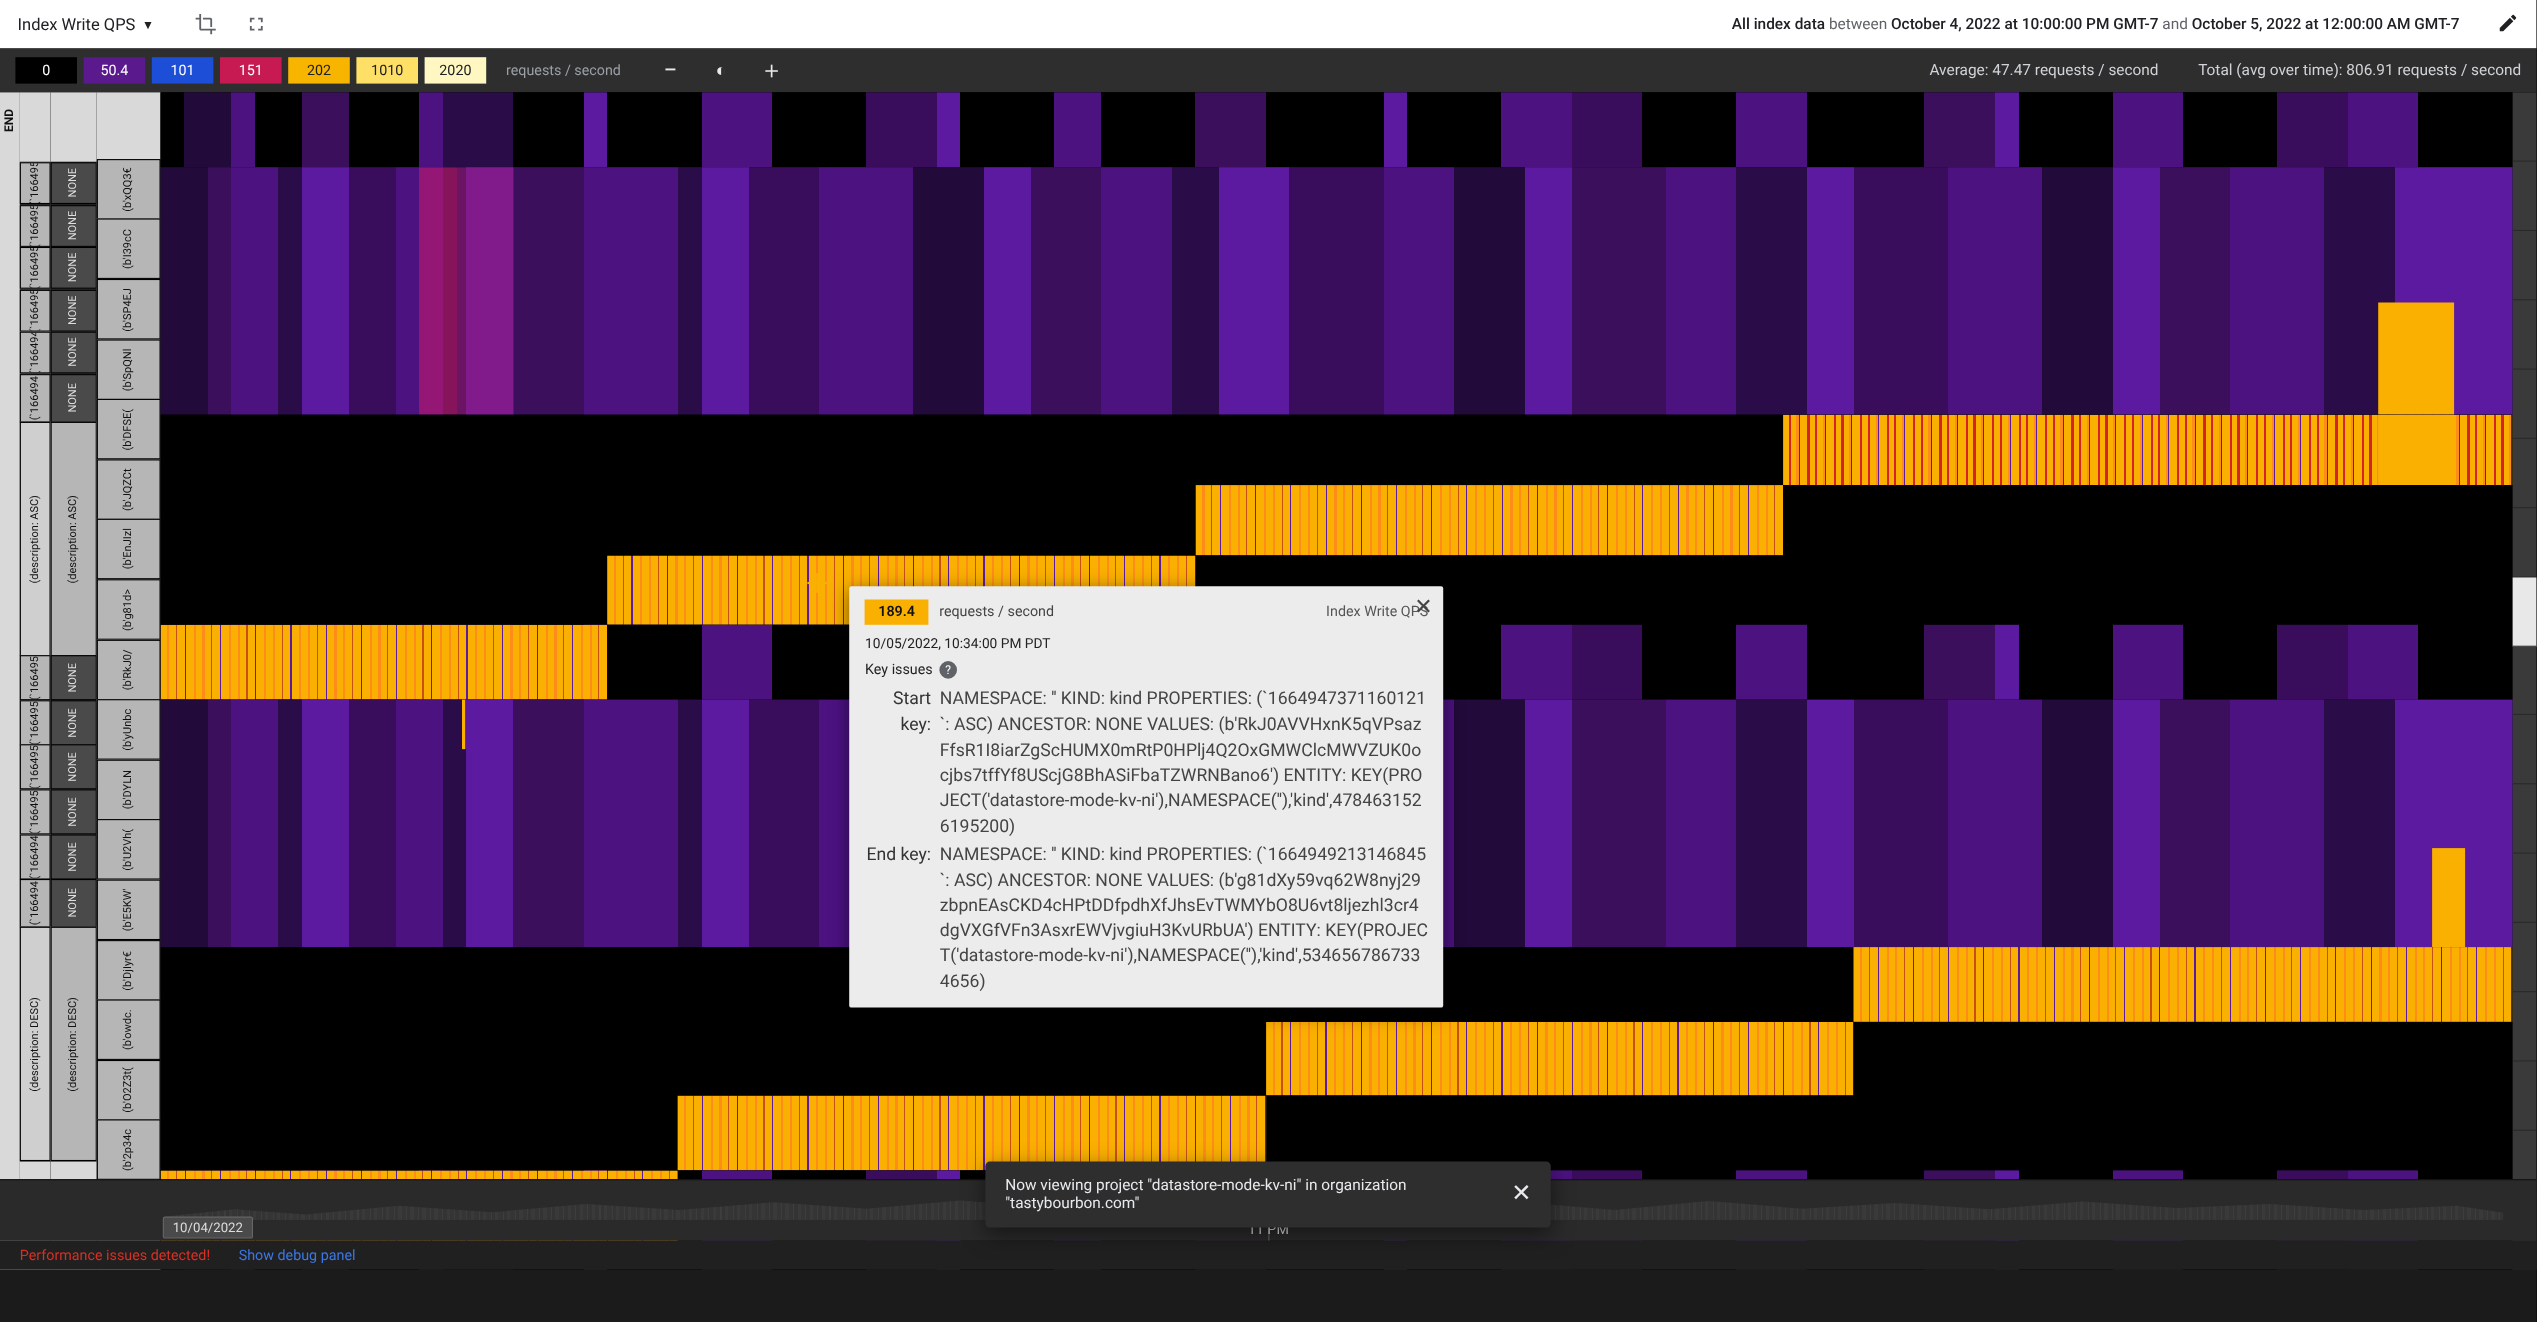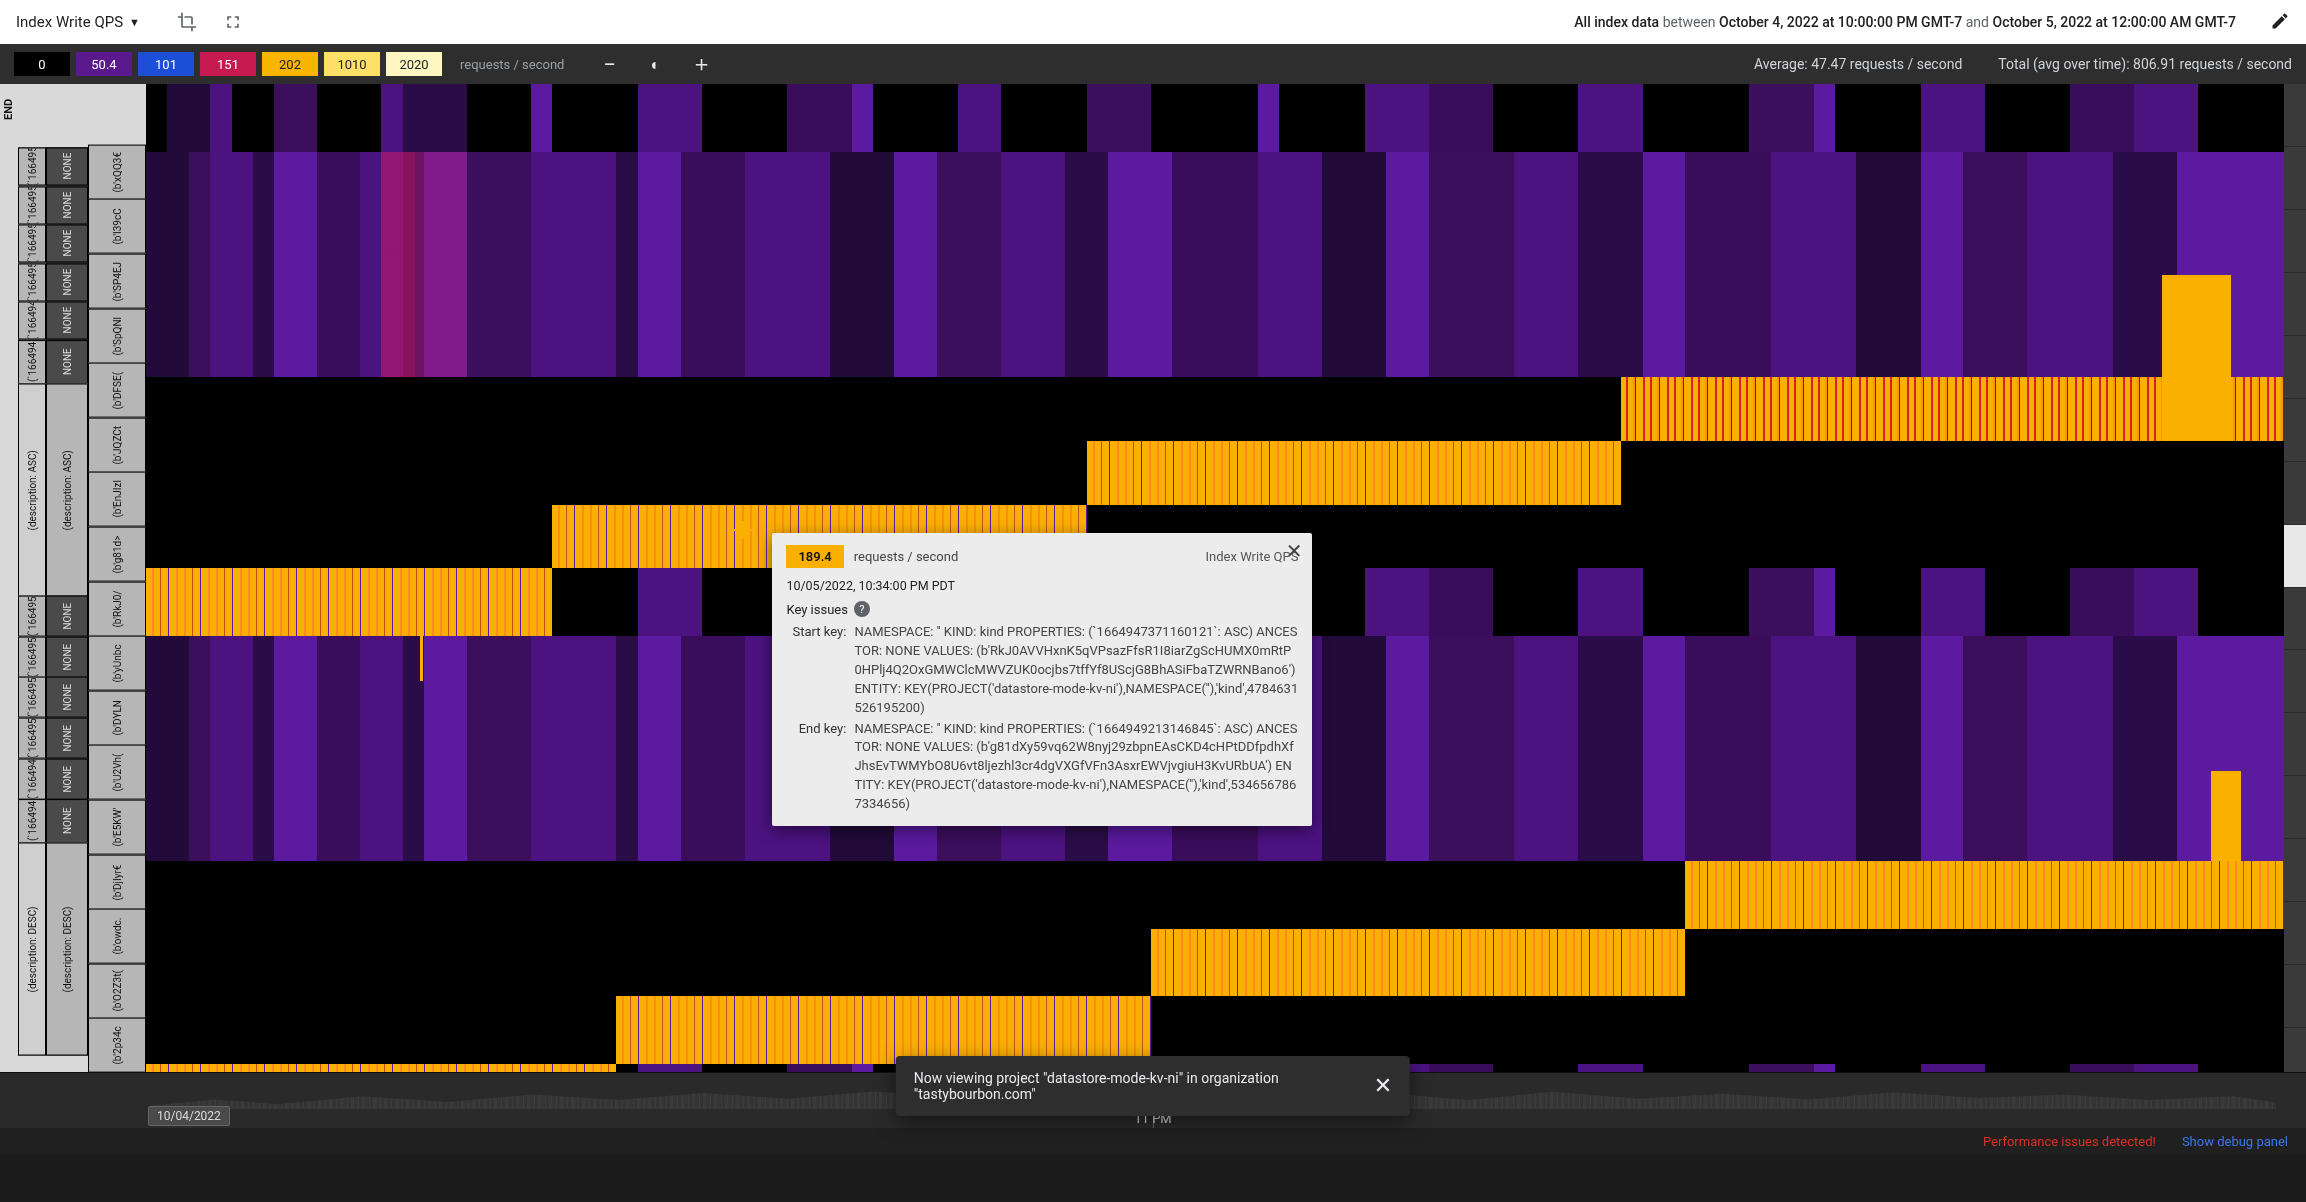--- a/index.html
+++ b/index.html
@@ -128,21 +128,21 @@
 }
 .tooltip .tt-close { position:absolute; right:10px; top:8px; font-size:20px; color:#444; cursor:pointer; line-height:1;}
 .tooltip .tt-head { padding:12px 14px 6px; display:flex; align-items:center; gap:10px;}
 .tooltip .tt-qps { background:#f9b000; color:#111; padding:4px 12px; font-weight:600; font-size:13px;}
 .tooltip .tt-unit { color:#444; font-size:13px;}
 .tooltip .tt-title { margin-left:auto; color:#555; font-size:13px;}
 .tooltip .tt-ts { padding:4px 14px 8px; color:#222; font-size:12.5px;}
 .tooltip .tt-section { padding:0 14px 12px; }
 .tooltip .tt-kb { display:flex; align-items:center; gap:6px; color:#222; margin-bottom:6px; font-size:13px;}
 .tooltip .tt-kb .q{ width:16px; height:16px; border-radius:50%; background:#5f6368; color:#fff; font-size:11px; display:flex; align-items:center; justify-content:center;}
-.tooltip .tt-row { display:flex; gap:8px; color:#444; font-size:13px; line-height:1.45; margin-top:2px;}
+.tooltip .tt-row { display:flex; gap:8px; color:#444; font-size:16px; line-height:1.45; margin-top:2px;}
 .tooltip .tt-row .k { width:60px; flex:none; text-align:right; color:#333;}
 .tooltip .tt-row .v { flex:1; word-break:break-all; }
 
 
 .toast {
   position:absolute; left:50%; transform:translateX(-50%);
   bottom:38px; background:#2e2e2e; color:#e8eaed;
   padding:14px 18px; display:flex; align-items:center; gap:40px;
   border-radius:4px; font-size:14px; box-shadow:0 6px 20px rgba(0,0,0,.5);
   z-index:60;
@@ -157,21 +157,21 @@
 }
 .spark { position:absolute; left:150px; right:30px; top:4px; height:32px; opacity:.6;
   background: repeating-linear-gradient(90deg, #3a3a3a 0 3px, #444 3px 6px, #3c3c3c 6px 10px, #4a4a4a 10px 11px);
   clip-path: polygon(0% 90%, 3% 70%, 6% 85%, 10% 60%, 14% 78%, 18% 55%, 22% 72%, 26% 50%, 30% 68%, 34% 45%, 38% 66%, 42% 48%, 46% 70%, 50% 42%, 54% 65%, 58% 50%, 62% 72%, 66% 46%, 70% 68%, 74% 52%, 78% 70%, 82% 48%, 86% 66%, 90% 55%, 94% 72%, 98% 60%, 100% 80%, 100% 100%, 0 100%);
 }
 .datecap { position:absolute; left:148px; bottom:2px; background:#4a4a4a; color:#ddd; font-size:12px; padding:2px 8px; border:1px solid #666; border-radius:2px;}
 .tick11 { position:absolute; left:50%; bottom:2px; transform:translateX(-50%); color:#ddd; font-size:13px;}
 .tickline { position:absolute; left:50%; top:0; bottom:0; width:1px; background:#666;}
 .footer {
   position:absolute; left:0; right:0; bottom:0; height:26px; background:#202020;
-  display:flex; align-items:center; justify-content:flex-end; gap:26px; padding:0 18px; font-size:13px;
+  display:flex; align-items:center; gap:26px; padding:0 18px; font-size:13px;
 }
 .footer .warn { color:#d93025; }
 .footer .link { color:#3b78e7; cursor:pointer; }
 </style>
 </head>
 <body>
 
 <div class="topbar">
   <div class="title-dd">
     <span>Index Write QPS</span>

